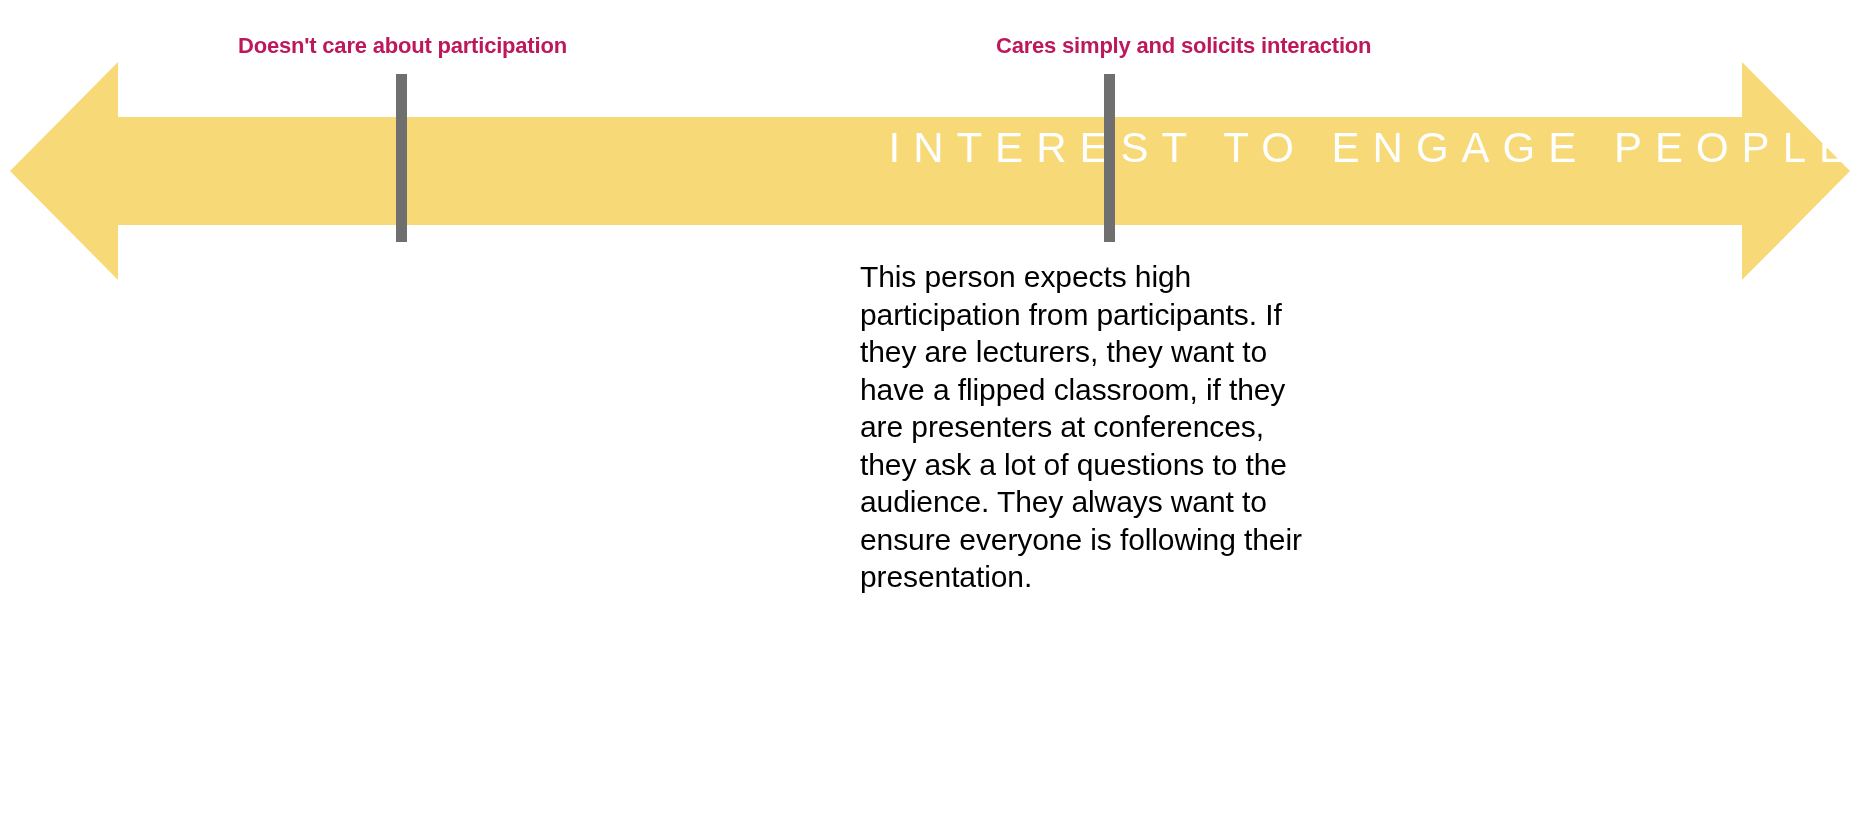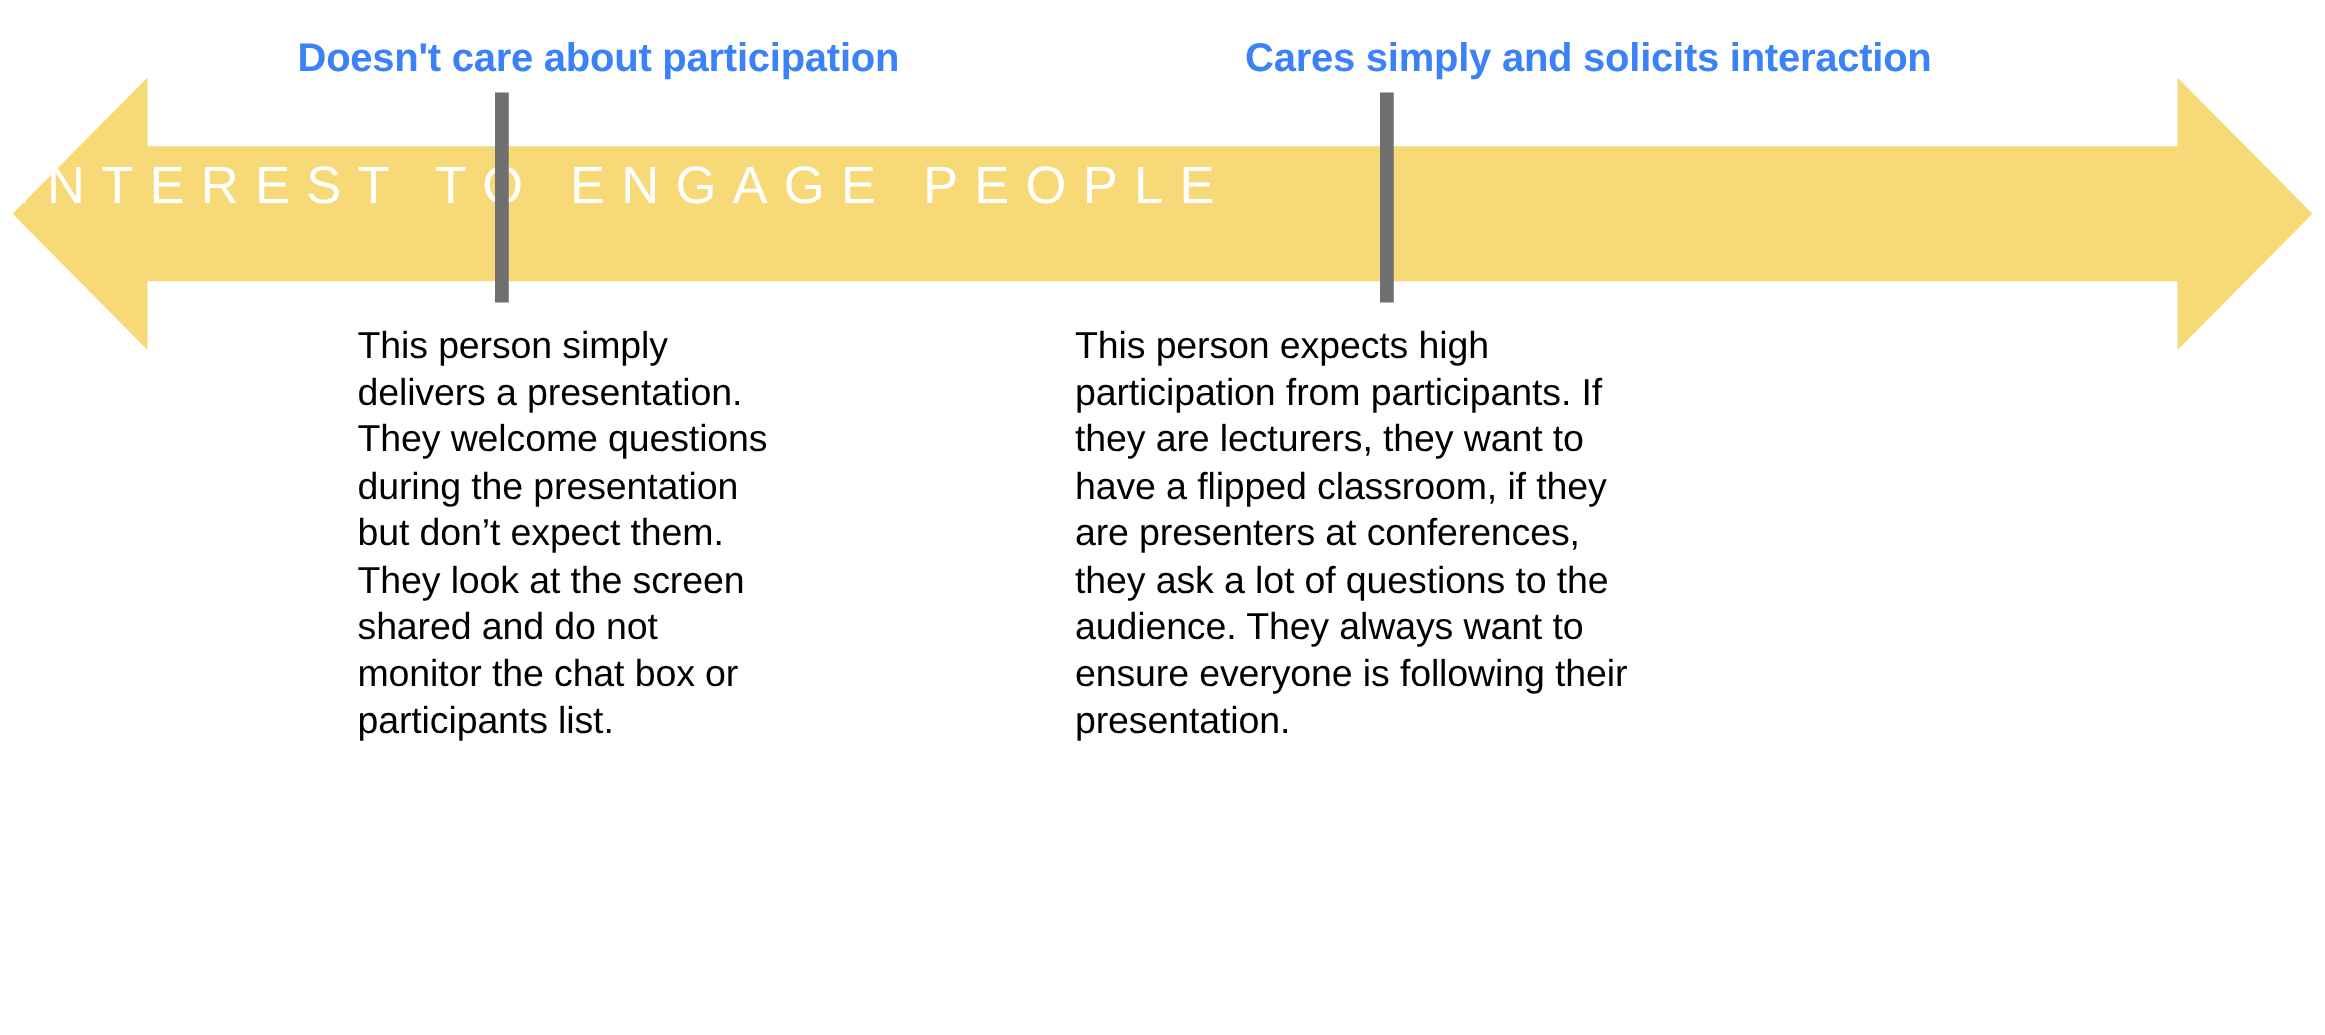--- a/index.html
+++ b/index.html
@@ -21,23 +21,23 @@
     left: 0; top: 0;
     width: 1860px;
     height: 828px;
   }
 
   
   .pole-label {
     position: absolute;
     font-family: "Liberation Sans", sans-serif;
     font-weight: bold;
-    font-size: 32px;
+    font-size: 22px;
     line-height: 36px;
-    color: #3b82f6;
+    color: #be185d;
     white-space: nowrap;
     letter-spacing: -0.2px;
   }
   #pole-label-left  { left: 238px; top: 28px; }
   #pole-label-right { left: 996px; top: 28px; }
 
   
   #arrow-svg {
     position: absolute;
     left: 0;
@@ -46,21 +46,21 @@
     height: 226px;
     display: block;
   }
 
   
   #axis-title {
     position: absolute;
     left: 0;
     top: 122px;
     width: 1860px;
-    text-align: left;
+    text-align: right;
     font-family: "Liberation Sans", sans-serif;
     font-weight: normal;
     font-size: 42px;
     line-height: 52px;
     letter-spacing: 13px;
     color: #ffffff;
     white-space: nowrap;
     padding-left: 13px;
     box-sizing: border-box;
     z-index: 3;
@@ -104,17 +104,16 @@
 
     <polygon id="arrow-shape" points="10,113 118,4 118,59 1742,59 1742,4 1850,113 1742,222 1742,167 118,167 118,222" fill="#F7D978"></polygon>
   </svg>
 
   <div id="axis-title">INTEREST TO ENGAGE PEOPLE</div>
 
   <div id="marker-tick-left" class="marker-tick" style="background: rgb(112, 111, 111);"></div>
 
   <div id="marker-tick-right" class="marker-tick" style="background: rgb(112, 111, 111);"></div>
 
-  <div id="description-left" class="description">This person simply delivers a presentation. They welcome questions during the presentation but don’t expect them. They look at the screen shared and do not monitor the chat box or participants list.</div>
 
   <div id="description-right" class="description">This person expects high participation from participants. If they are lecturers, they want to have a flipped classroom, if they are presenters at conferences, they ask a lot of questions to the audience. They always want to ensure everyone is following their presentation.</div>
 
 </div>
 
 </body></html>

